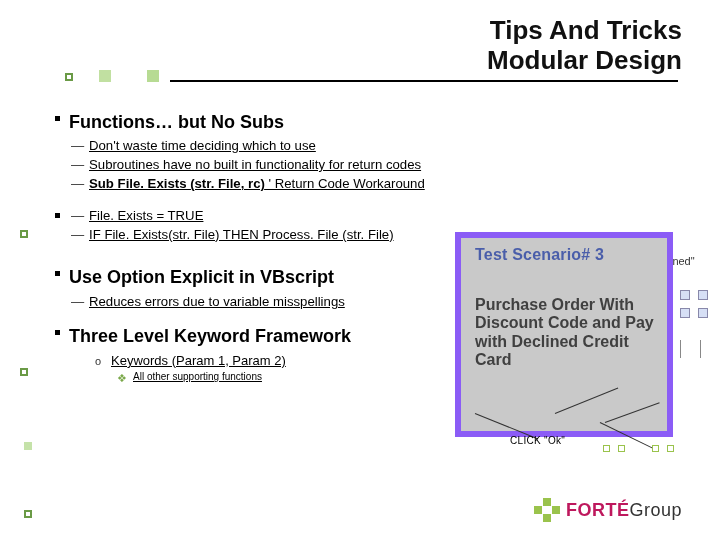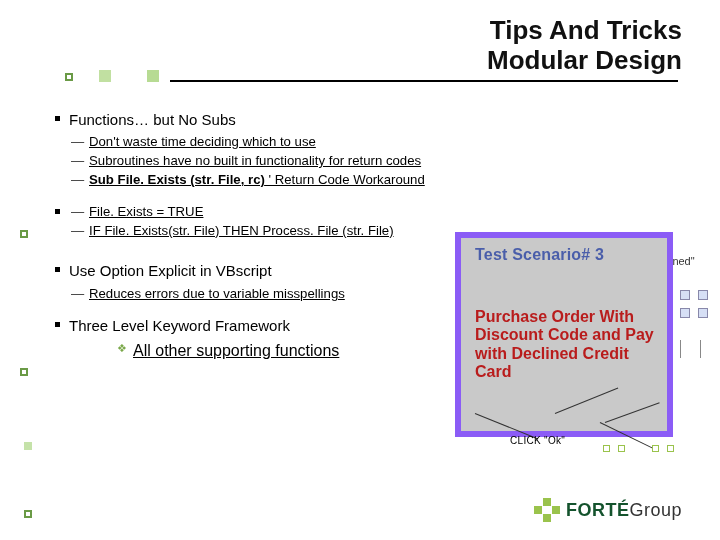--- a/index.html
+++ b/index.html
@@ -46,29 +46,29 @@
   }
 
   .section { margin-bottom: 14px; padding-left: 14px; }
   .section .hbullet {
     position: absolute;
     margin-left: -14px;
     margin-top: 6px;
     width: 5px; height: 5px;
     background: #000;
   }
-  .section h3 { font-size: 15px; font-weight: normal; margin-bottom: 3px; }
+  .section h3 { font-size: 18px; font-weight: bold; margin-bottom: 3px; }
   .sub { padding-left: 20px; text-decoration: underline; }
   .sub li { list-style: none; position: relative; margin-bottom: 1px; font-size: 13.2px; }
   .sub li::before { content: "—"; position: absolute; left: -18px; color:#333; }
   .sub2 { padding-left: 22px; }
   .sub2 li { list-style: none; position: relative; font-size: 13px; }
   .sub2 li::before { content: "o"; position: absolute; left: -16px; font-size: 11px; top:2px; }
   .sub3 { padding-left: 22px; }
-  .sub3 li { list-style: none; position: relative; font-size: 16px; }
+  .sub3 li { list-style: none; position: relative; font-size: 10px; }
   .sub3 li::before { content: "❖"; position: absolute; left: -16px; color: #7aa84a; font-size: 11px; top:1px; }
 
   
   .overlay-box {
     position: absolute;
     top: 232px;
     left: 455px;
     width: 218px;
     height: 205px;
     background: #c9c9c9;
@@ -76,23 +76,23 @@
   }
   .scenario {
     position: absolute;
     top: 8px; left: 14px;
     font-size: 16px; font-weight: bold;
     color: #4a5eaa;
     letter-spacing: 0.2px;
   }
   .po-text {
     position: absolute;
-    top: 70px; left: 14px; width: 190px;
+    top: 58px; left: 14px; width: 190px;
     font-size: 16px; font-weight: bold;
-    color: #b91c1c;
+    color: #404040;
     line-height: 1.15;
   }
   .behind-text {
     position: absolute;
     top: 255px;
     left: 662px;
     font-size: 11px;
     color: #333;
   }
   .tiny-block {
@@ -131,21 +131,21 @@
   .logo-mark {
     position: relative;
     width: 26px; height: 24px;
   }
   .logo-mark span {
     position: absolute;
     width: 8px; height: 8px;
     background: #9ac34c;
   }
   .logo-text { font-size: 18px; color: #333; letter-spacing: 0.5px; }
-  .logo-text b { font-weight: bold; color: #14532d; text-align: center; }
+  .logo-text b { font-weight: bold; color: #be185d; text-align: center; }
 </style>
 </head>
 <body>
 
 <div class="slide-title">
   <div>Tips And Tricks</div>
   <div>Modular Design</div>
 </div>
 <div class="title-underline"></div>
 
@@ -186,20 +186,21 @@
     <ul class="sub">
       <li>Reduces errors due to variable misspellings</li>
     </ul>
   </div>
 
   <div class="section" style="margin-top:14px;">
     <span class="hbullet"></span>
     <h3>Three Level Keyword Framework</h3>
     <ul class="sub">
       <ul class="sub2">
+        <li>Keywords (Param 1, Param 2)</li>
         <ul class="sub3">
           <li>All other supporting functions</li>
         </ul>
       </ul>
     </ul>
   </div>
 
 </div>
 
 <div class="behind-text">clined"</div>

